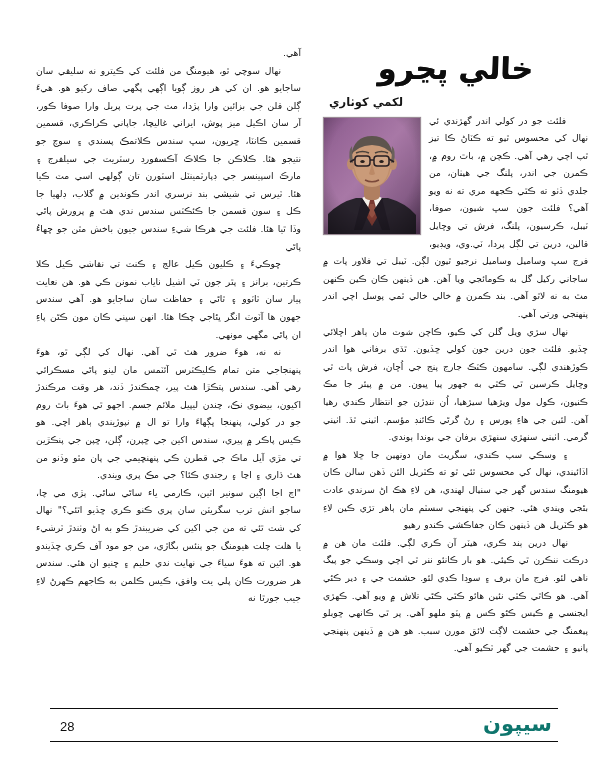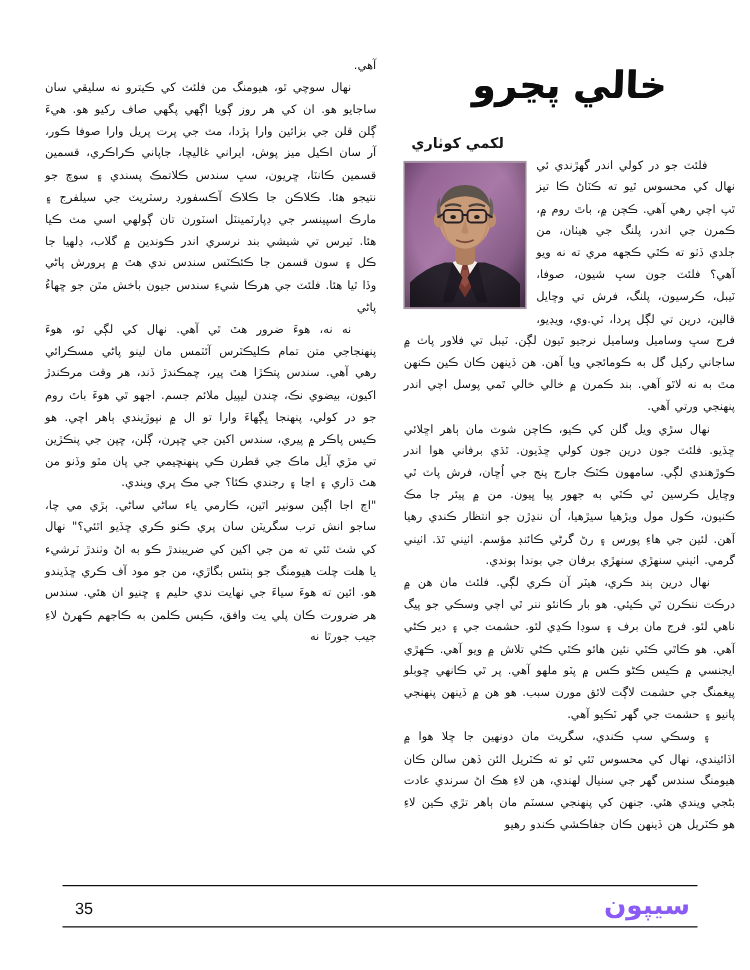--- a/index.html
+++ b/index.html
@@ -54,21 +54,21 @@
     font-weight: 700;
     line-height: 1.15;
     color: #111111;
     letter-spacing: 0px;
     margin: 0;
     direction: rtl;
     text-shadow: 0.4px 0.4px 0 #111;
     transform: skewX(-2deg);
   }
   .byline {
-    margin: 20px 0 0 0;
+    margin: 8px 0 0 0;
     font-size: 11.5px;
     font-weight: 700;
     color: #1a1a1a;
     direction: rtl;
     text-align: left;
     padding-left: 6px;
   }
 
   
   .photo-wrap {
@@ -144,21 +144,21 @@
     font-size: 13px;
     font-weight: 400;
     color: #111;
     line-height: 1;
     padding-top: 2px;
   }
   .magazine-name {
     direction: rtl;
     font-size: 21px;
     font-weight: 700;
-    color: #8b5cf6;
+    color: #0f766e;
     line-height: 1;
     letter-spacing: -1px;
     padding-bottom: 2px;
   }
 
   
   .clearfix::after { content: ""; display: block; clear: both; }
 </style>
 </head>
 <body>
@@ -231,38 +231,39 @@
             <path d="M41 62 Q48 65.5 55 62" stroke="#7d4b3c" stroke-width="1.5" fill="none"></path>
 
             <path d="M30 50 Q32 62 40 68" stroke="#b5825f" stroke-width="1.2" fill="none" opacity=".5"></path>
             <path d="M66 50 Q64 62 56 68" stroke="#b5825f" stroke-width="1.2" fill="none" opacity=".5"></path>
             <rect x="0" y="0" width="96" height="116" fill="url(#vig)"></rect>
           </svg>
         </div>
 
         <p class="lead">فلئٽ جو در کولي اندر گهڙندي ئي نهال کي محسوس ٿيو ته ڪٽاڻ ڪا تيز ٿپ اچي رهي آهي. ڪچن ۾، باٿ روم ۾، ڪمرن جي اندر، پلنگ جي هيٺان، من جلدي ڏٺو ته ڪٿي ڪجهه مري ته نه ويو آهي؟ فلئٽ جون سڀ شيون، صوفا، ٽيبل، ڪرسيون، پلنگ، فرش تي وڇايل قالين، درين تي لڳل پردا، ٽي.وي، ويڊيو، فرج سڀ وساميل وساميل نرجيو ٿيون لڳن. ٽيبل تي فلاور پاٽ ۾ ساجاني رکيل گل به ڪومائجي ويا آهن. هن ڏينهن ڪان ڪين ڪنهن مٿ به نه لاٿو آهي. بند ڪمرن ۾ خالي خالي ٿمي پوسل اچي اندر پنهنجي ورتي آهي.</p>
         <p>نهال سڙي ويل گلن کي ڪيو، ڪاچن شوٽ مان ٻاهر اڇلائي ڇڏيو. فلئٽ جون درين جون کولي ڇڏيون. ٿڌي برفاني هوا اندر ڪوڙهندي لڳي. سامهون ڪٽڪ جارج پنج جي اُڇان، فرش پاٽ ٿي وڇايل ڪرسين ٿي ڪٿي به جهور پيا ڀيون. من ۾ پيئر جا مڪ ڪنيون، ڪول مول ويڙهيا سيڙهيا، اُن ننڍڙن جو انتظار ڪندي رهيا آهن. لئين جي هاءِ پورس ۽ رڻ گرڻي ڪائنڊ مؤسم. اٺيني ٿڌ. اٺيني گرمي. اٺيني سنهڙي سنهڙي برفان جي بوندا ٻوندي.</p>
+        <p>۽ وسڪي سپ ڪندي، سگريٽ مان دونهين جا ڇلا هوا ۾ اڏائيندي، نهال کي محسوس ٿئي ٿو ته ڪٽريل الئن ڏهن سالن ڪان هيومنگ سندس گهر جي سنيال لهندي، هن لاءِ هڪ اڻ سرندي عادت بڻجي ويندي هئي. جنهن کي پنهنجي سسٽم مان ٻاهر تڙي ڪين لاءِ هو ڪٽريل هن ڏينهن ڪان جفاڪشي ڪندو رهيو</p>
         <p>نهال درين ٻند ڪري، هيٽر آن ڪري لڳي. فلئٽ مان هن ۾ درڪت ننڪرن ٿي ڪيئي. هو بار ڪانئو ننر ٿي اچي وسڪي جو پيگ ناهي لئو. فرج مان برف ۽ سوڊا ڪڍي لئو. حشمت جي ۽ دير ڪڻي آهي. هو ڪاٿي ڪٿي نئين هائو ڪٿي ڪڻي تلاش ۾ ويو آهي. ڪهڙي ايجنسي ۾ ڪيس ڪڻو ڪس ۾ پٽو ملهو آهي. پر ٿي ڪانهي ڇوبلو پيغمنگ جي حشمت لاڳت لائق مورن سبب. هو هن ۾ ڏينهن پنهنجي پانيو ۽ حشمت جي گهر ٽڪيو آهي.</p>
-        <p>۽ وسڪي سپ ڪندي، سگريٽ مان دونهين جا ڇلا هوا ۾ اڏائيندي، نهال کي محسوس ٿئي ٿو ته ڪٽريل الئن ڏهن سالن ڪان هيومنگ سندس گهر جي سنيال لهندي، هن لاءِ هڪ اڻ سرندي عادت بڻجي ويندي هئي. جنهن کي پنهنجي سسٽم مان ٻاهر تڙي ڪين لاءِ هو ڪٽريل هن ڏينهن ڪان جفاڪشي ڪندو رهيو</p>
       </div>
     </div>
 
     <div class="col col-left">
       <div class="body-text">
         <p class="noindent">آهي.</p>
         <p>نهال سوچي ٿو، هيومنگ من فلئٽ کي ڪيترو نه سليقي سان ساجايو هو. ان کي هر روز ڳويا اڳهي پگهي صاف رکيو هو. هيءَ ڳلن قلن جي بزائين وارا پڙدا، مٽ جي پرت پريل وارا صوفا ڪور، آر سان اڪيل ميز پوش، ايراني غاليچا، جاپاني ڪراڪري، قسمين قسمين ڪانٽا، ڇريون، سڀ سندس ڪلاتمڪ پسندي ۽ سوچ جو نتيجو هئا. ڪلاڪن جا ڪلاڪ آڪسفورڊ رسٽريٽ جي سيلفرج ۽ مارڪ اسپينسر جي ڊپارٽمينٽل اسٽورن تان ڳولهي اسي مٽ ڪيا هئا. ٽيرس تي شيشي بند نرسري اندر ڪوندين ۾ گلاب، ڊلهيا جا ڪل ۽ سون قسمن جا ڪئڪٽس سندس ندي هٿ ۾ پرورش پاڻي وڏا ٿيا هئا. فلئٽ جي هرڪا شيءِ سندس جيون باخش مٿن جو ڇهاءُ پاڻي</p>
+        <p>ڇوڪيءَ ۽ ڪليون ڪيل عالج ۽ ڪنٽ تي نقاشي ڪيل ڪلا ڪرتين، برانز ۽ پٿر جون ٽي اشيل ناياب نمونن ڪي هو. هن نعايت پيار سان ٽاٽوو ۽ ٿاڻي ۽ حفاظت سان ساجايو هو. آهي سندس جهون ها آٽوٽ انگر ڀڻاجي چڪا هئا. انهن سڀني ڪان مون ڪڻن پاءِ ان پاڻي مگهي مونهي.</p>
         <p>نه نه، هوءَ ضرور هٿ ٿي آهي. نهال کي لڳي ٿو، هوءَ پنهنجاجي متن تمام ڪليڪٽرس آئٽمس مان لينو پاڻي مسڪرائي رهي آهي. سندس پتڪڙا هٿ پير، چمڪندڙ ڏند، هر وقت مرڪندڙ اکيون، بيضوي نڪ، چندن ليپيل ملائم جسم. اجهو ٿي هوءَ باٿ روم جو در کولي، پنهنجا ڀڳهاءَ وارا تو ال ۾ نپوڙيندي ٻاهر اچي. هو ڪيس پاڪر ۾ پيري، سندس اکين جي ڇپرن، ڳلن، ڇپن جي پنڪڙين تي مڙي آيل ماڪ جي قطرن ڪي پنهنڇيمي جي پان مٿو وڏنو من هٿ ڌاري ۽ اڃا ۽ رجندي ڪئا؟ جي مڪ پري ويندي.</p>
         <p class="noindent">"اڄ اجا اڳين سونير اٿين، ڪارمي ياء ساڻي ساڻي. ٻڙي مي چا، ساجو انش ترب سگريٽن سان پري ڪنو ڪري ڇڏيو اٿئي؟" نهال کي شٽ ٿئي ته من جي اکين کي ضريبندڙ ڪو به اڻ وٺندڙ ٽرشيء يا هلت چلت هيومنگ جو ٻنئس بگاڙي، من جو مود آف ڪري ڇڏيندو هو. ائين ته هوءَ سياءَ جي نهايت ندي حليم ۽ ڇنيو ان هئي. سندس هر ضرورت ڪان پلي يت وافق، ڪيس ڪلمن به ڪاجهم ڪهرڻ لاءِ جيب جورٿا نه</p>
       </div>
     </div>
 
   </div>
 
   <div class="footer">
     <div class="footer-rule-top"></div>
     <div class="footer-inner">
-      <span class="page-number">35</span>
+      <span class="page-number">28</span>
       <span class="magazine-name">سيپون</span>
     </div>
     <div class="footer-rule-bottom"></div>
   </div>
 
 </div>
 
 </body></html>

